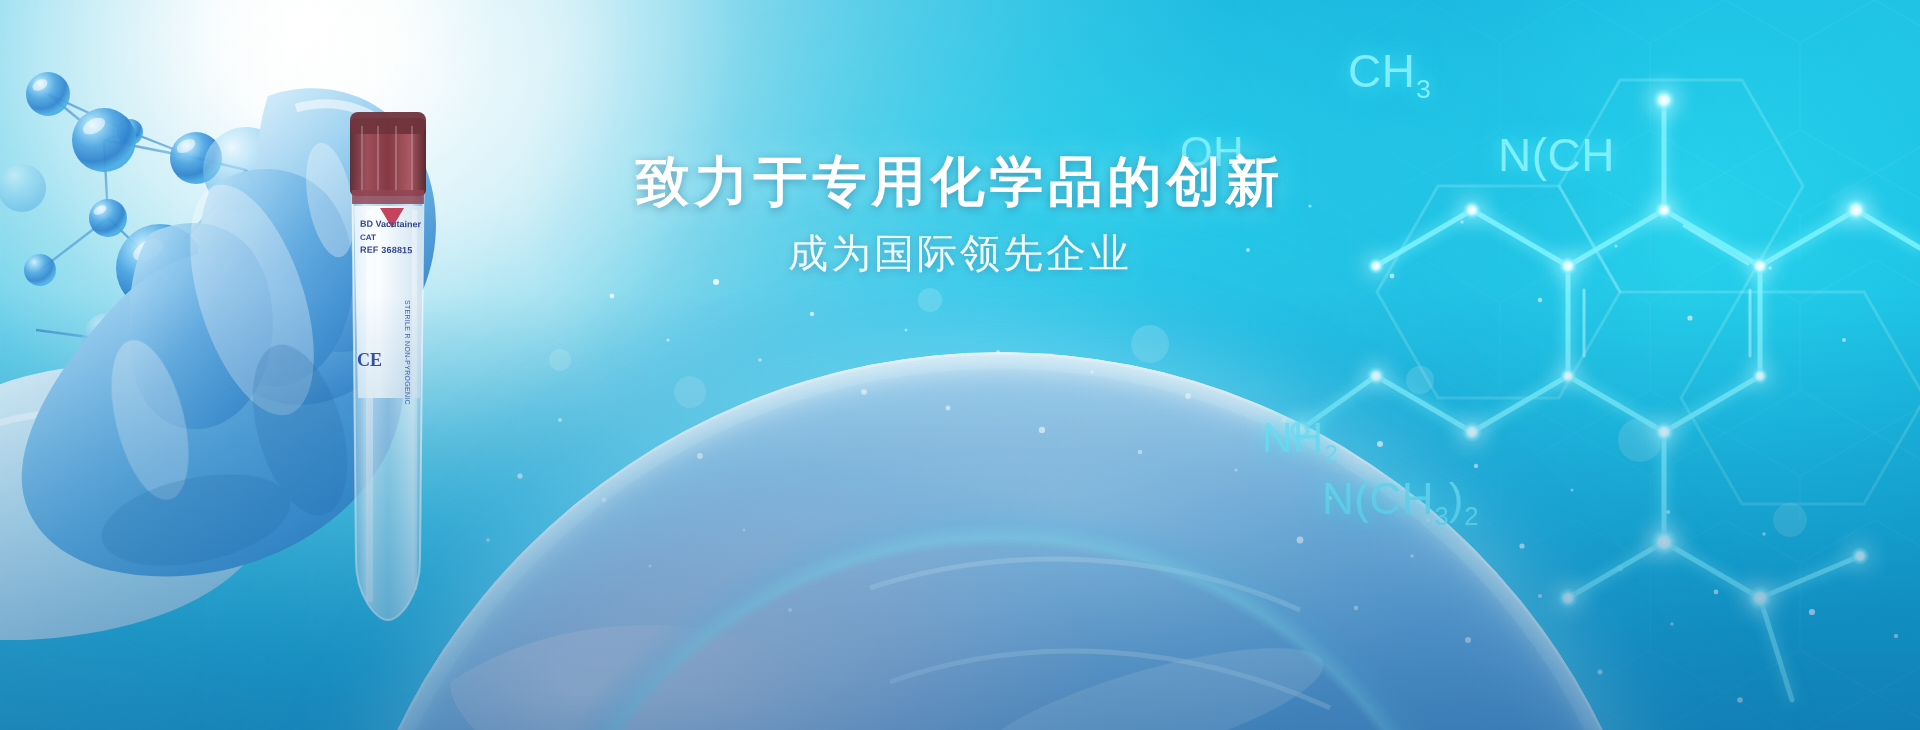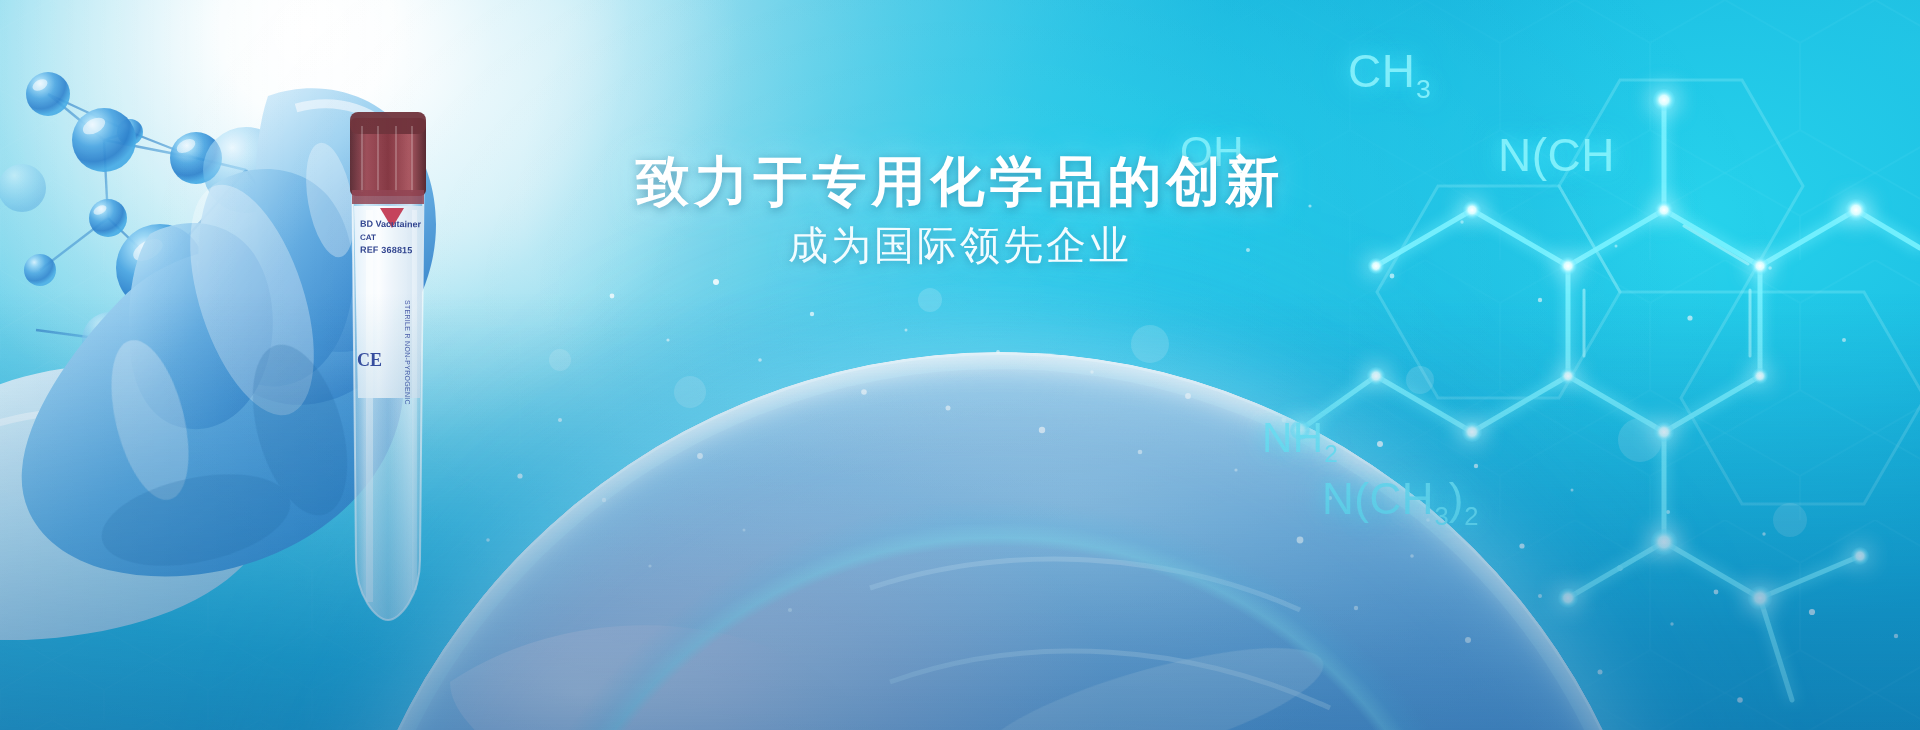--- a/index.html
+++ b/index.html
@@ -595,19 +595,19 @@
   <div class="hand-wrap" style="left:0;top:0;width:520px;height:730px;">
     <div class="tube-label-text tl1">BD Vacutainer</div>
     <div class="tube-label-text tl2">CAT</div>
     <div class="tube-label-text tl3">REF 368815</div>
     <div class="tl-ce">CE</div>
     <div class="tl-side">STERILE R  NON-PYROGENIC</div>
   </div>
 
   <div class="copy">
     <h1 class="headline">致力于专用化学品的创新</h1>
-    <p class="subline" style="margin-top:2px;">成为国际领先企业</p>
+    <p class="subline" style="margin-top:10px;">成为国际领先企业</p>
   </div>
 
   <div class="layer grade"></div>
   <div class="layer sky-deep-bottom" style="pointer-events:none;"></div>
 
 </div>
 
 </body></html>

